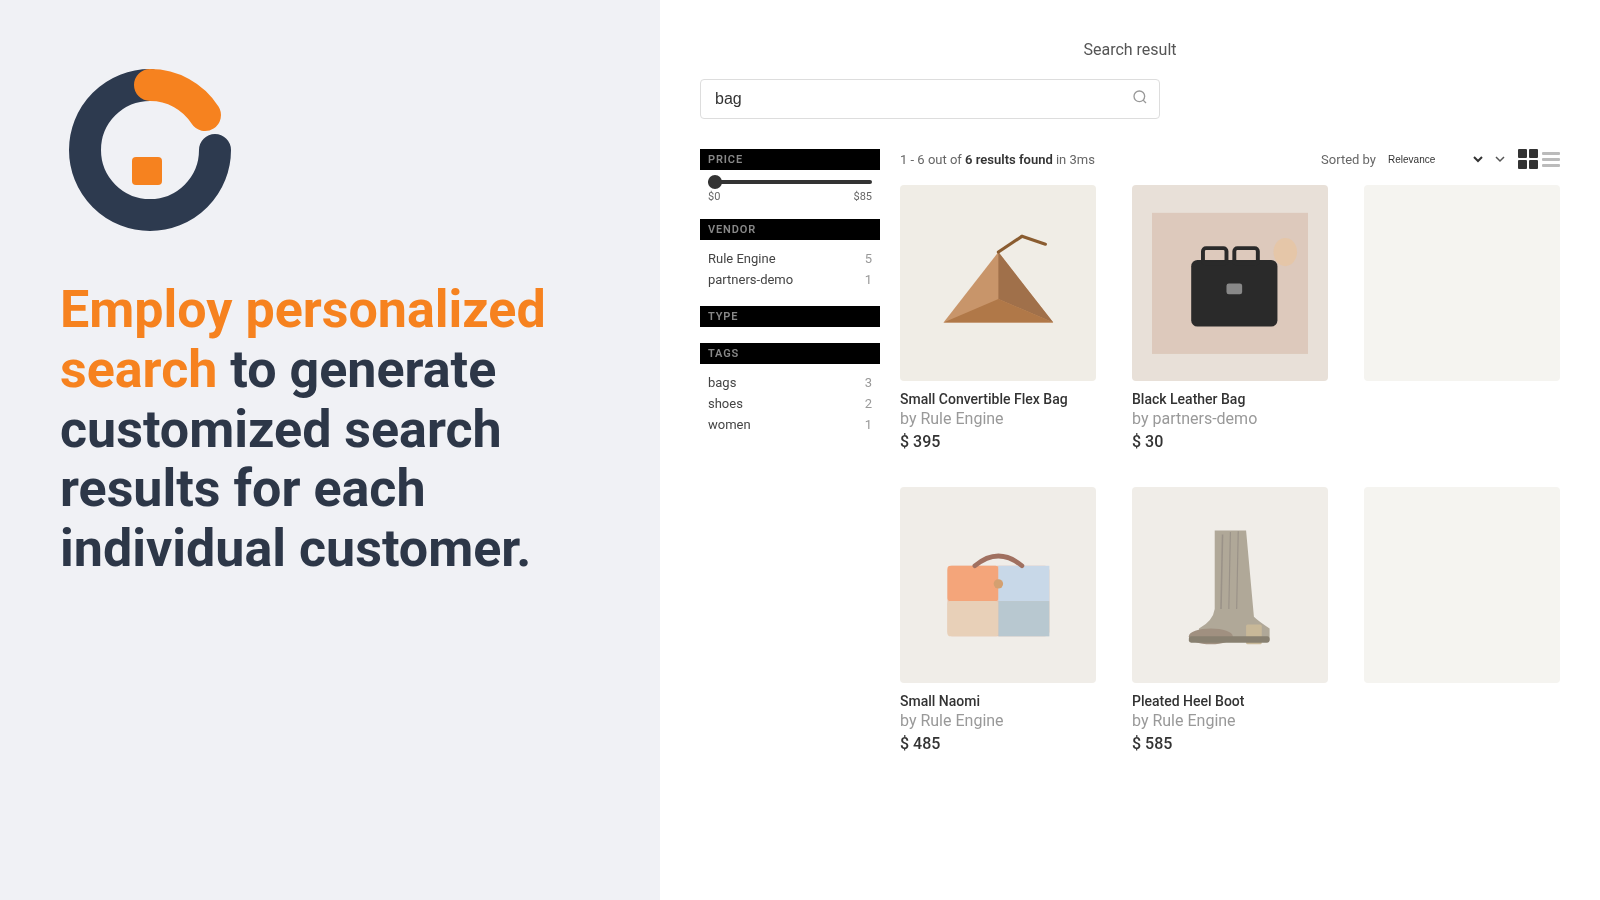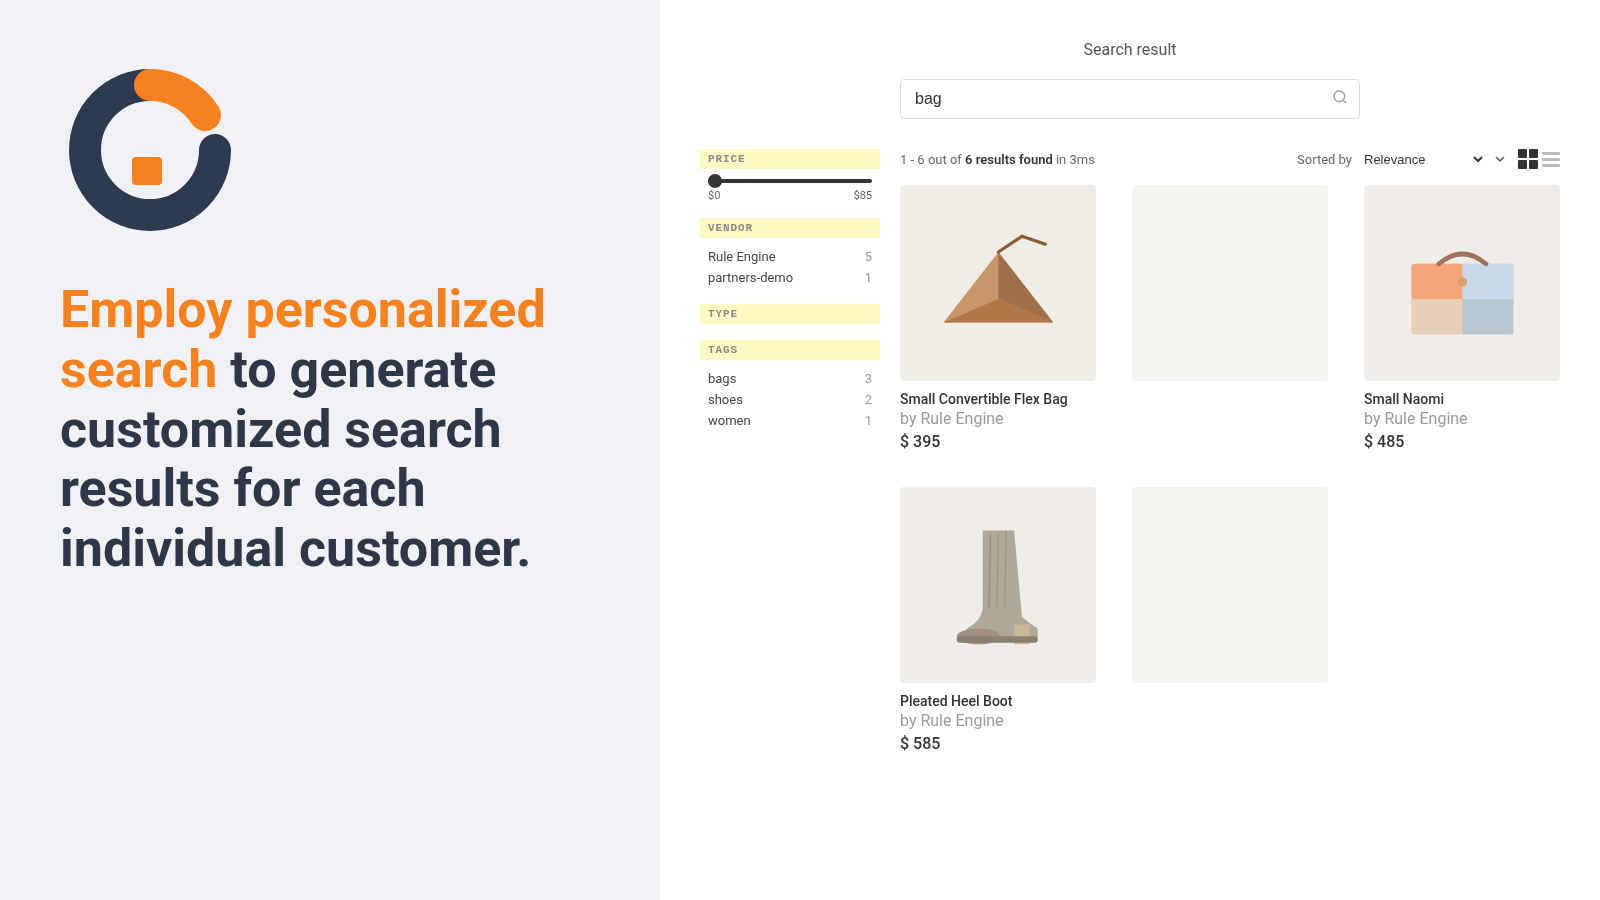--- a/index.html
+++ b/index.html
@@ -41,21 +41,20 @@
     }
     .search-result-title {
       text-align: center;
       font-size: 16px;
       color: #555;
       margin-bottom: 20px;
       font-weight: 400;
     }
     .search-bar-row {
       display: flex;
-      justify-content: center;
       margin-bottom: 30px;
     }
     .search-bar {
       width: 460px;
       position: relative;
     }
     .search-bar input {
       width: 100%;
       border: 1px solid #ddd;
       border-radius: 4px;
@@ -84,25 +83,24 @@
       min-width: 180px;
     }
     .filter-section {
       margin-bottom: 16px;
     }
     .filter-label {
       font-size: 11px;
       font-weight: 600;
       color: #888;
       letter-spacing: 0.08em;
-      background: #fef9c3;
+      background: #000000;
       padding: 4px 8px;
       margin-bottom: 8px;
       display: block;
-      font-family: Liberation Mono, monospace;
     }
     .price-range {
       padding: 0 8px;
     }
     .price-slider-track {
       width: 100%;
       height: 4px;
       background: #333;
       border-radius: 2px;
       margin: 10px 0 6px;
@@ -154,21 +152,21 @@
     .sort-controls {
       display: flex;
       align-items: center;
       gap: 8px;
       font-size: 13px;
       color: #666;
     }
     .sort-select {
       border: none;
       background: none;
-      font-size: 13px;
+      font-size: 10px;
       color: #333;
       font-weight: 500;
       cursor: pointer;
       outline: none;
     }
     .view-icons {
       display: flex;
       gap: 4px;
       margin-left: 4px;
     }
@@ -367,20 +365,39 @@
 
               <line x1="100" y1="40" x2="130" y2="20" stroke="#8a5c30" stroke-width="4" stroke-linecap="round"></line>
               <line x1="130" y1="20" x2="160" y2="30" stroke="#8a5c30" stroke-width="4" stroke-linecap="round"></line>
             </svg>
           </div>
           <div class="product-name">Small Convertible Flex Bag</div>
           <div class="product-vendor">by Rule Engine</div>
           <div class="product-price">$ 395</div>
         </div>
 
+        <div class="product-card">
+          <div class="product-image" style="background:#e8e0d8;">
+            <svg viewBox="0 0 200 180" xmlns="http://www.w3.org/2000/svg">
+
+              <rect x="0" y="0" width="200" height="180" fill="#c4967a" opacity="0.3"></rect>
+
+              <rect x="50" y="60" width="110" height="85" rx="8" fill="#2a2a2a"></rect>
+              <rect x="65" y="45" width="30" height="20" rx="4" fill="none" stroke="#2a2a2a" stroke-width="5"></rect>
+              <rect x="105" y="45" width="30" height="20" rx="4" fill="none" stroke="#2a2a2a" stroke-width="5"></rect>
+
+              <rect x="95" y="90" width="20" height="14" rx="3" fill="#888"></rect>
+
+              <ellipse cx="170" cy="50" rx="15" ry="18" fill="#e8c4a0" opacity="0.7"></ellipse>
+            </svg>
+          </div>
+          <div class="product-name">Black Leather Bag</div>
+          <div class="product-vendor">by partners-demo</div>
+          <div class="product-price">$ 30</div>
+        </div>
 
         <div class="product-card">
           <div class="product-image"></div>
         </div>
 
         <div class="product-card">
           <div class="product-image" style="background:#f0ede8;">
             <svg viewBox="0 0 200 160" xmlns="http://www.w3.org/2000/svg">
 
               <rect x="35" y="55" width="130" height="90" rx="6" fill="#e8c4b0"></rect>

